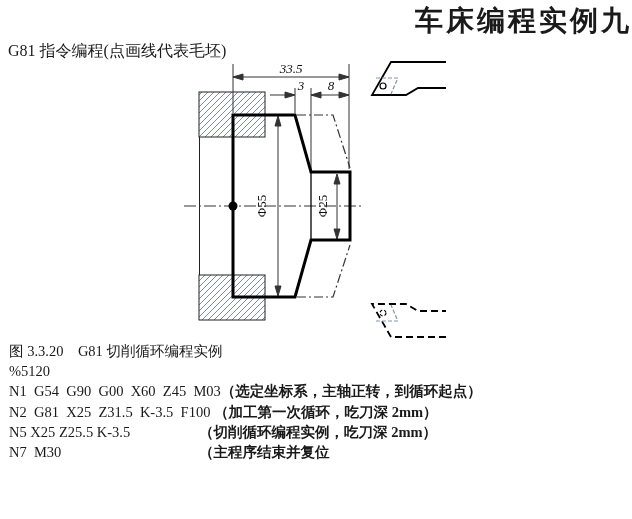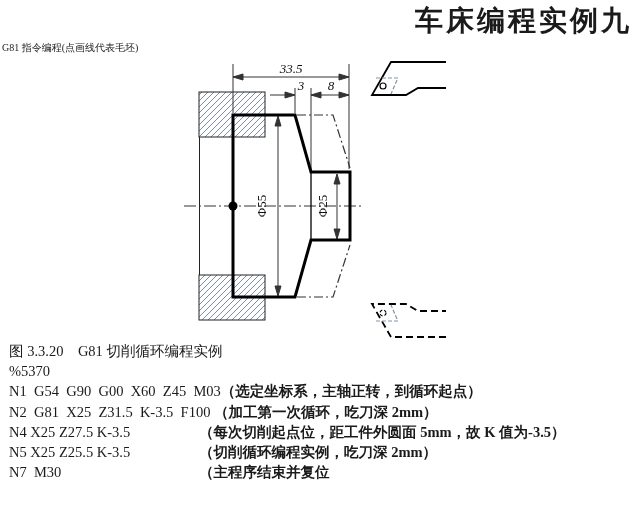--- a/index.html
+++ b/index.html
@@ -11,22 +11,22 @@
     color:#1a1a1a;
     overflow:hidden;
   }
   .title{
     position:absolute;top:2px;left:0;width:632px;
     text-align:right;
     font-size:28px;font-weight:bold;letter-spacing:3px;
     font-family:"Liberation Serif","DejaVu Serif",serif;
   }
   .subtitle{
-    position:absolute;top:41px;left:2px;
-    font-size:10px;
+    position:absolute;top:41px;left:8px;
+    font-size:16px;
   }
   svg.drawing{position:absolute;left:0;top:57px;}
   .text-block{
     position:absolute;top:341px;left:9px;width:620px;
     font-size:14.5px;line-height:20.2px;
   }
   .text-block div{margin:0;white-space:pre;}
   .code{display:inline-block;min-width:190px;white-space:pre;}
   .comment{white-space:pre;font-weight:bold;}
   .dim-label{font-size:13px;fill:#111;font-style:italic;font-family:"Liberation Serif","DejaVu Serif",serif;}
@@ -120,21 +120,20 @@
       <circle cx="383" cy="313" r="3" stroke-width="1.2" stroke-dasharray="3 2"></circle>
       <g stroke="#8494a8" stroke-width="1.2" stroke-dasharray="4 2">
         <line x1="376" y1="321" x2="399" y2="321"></line>
         <line x1="397" y1="319" x2="391" y2="305"></line>
       </g>
     </g>
   </svg>
 
   <div class="text-block">
     <div>图 3.3.20    G81 切削循环编程实例</div>
-    <div>%5370</div>
+    <div>%5120</div>
     <div><span class="code">N1  G54  G90  G00  X60  Z45  M03</span><span class="comment">（选定坐标系，主轴正转，到循环起点）</span></div>
     <div><span class="code">N2  G81  X25  Z31.5  K-3.5  F100 </span><span class="comment">（加工第一次循环，吃刀深 2mm）</span></div>
-    <div><span class="code">N4 X25 Z27.5 K-3.5</span><span class="comment">（每次切削起点位，距工件外圆面 5mm，故 K 值为-3.5）</span></div>
     <div><span class="code">N5 X25 Z25.5 K-3.5</span><span class="comment">（切削循环编程实例，吃刀深 2mm）</span></div>
     <div><span class="code">N7  M30</span><span class="comment">（主程序结束并复位</span></div>
   </div>
 
 </div>
 
 </body></html>

